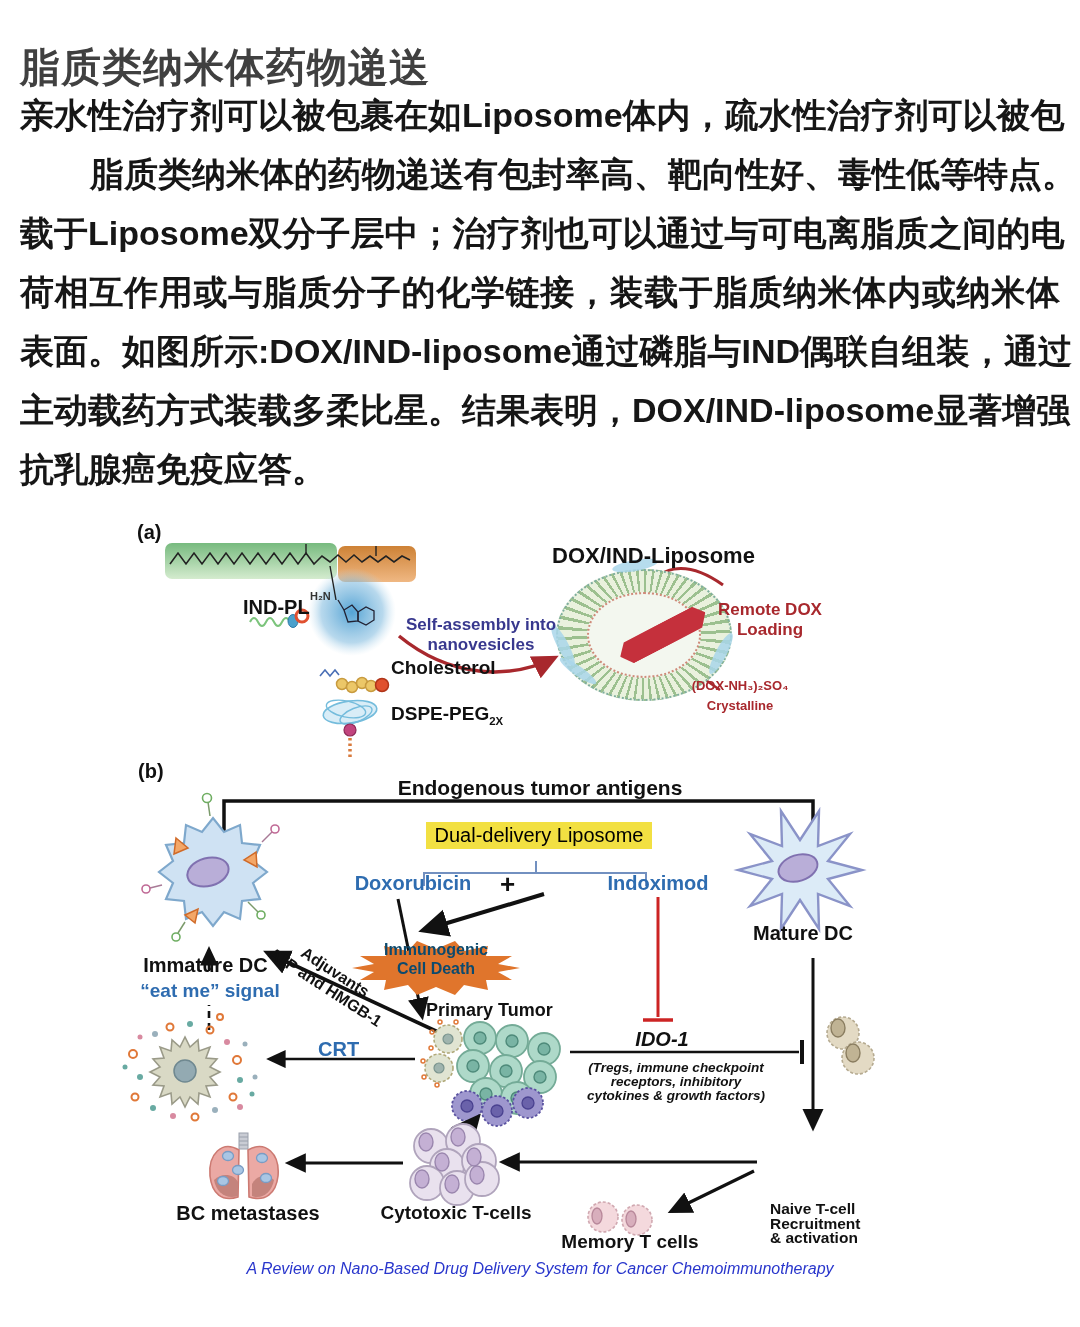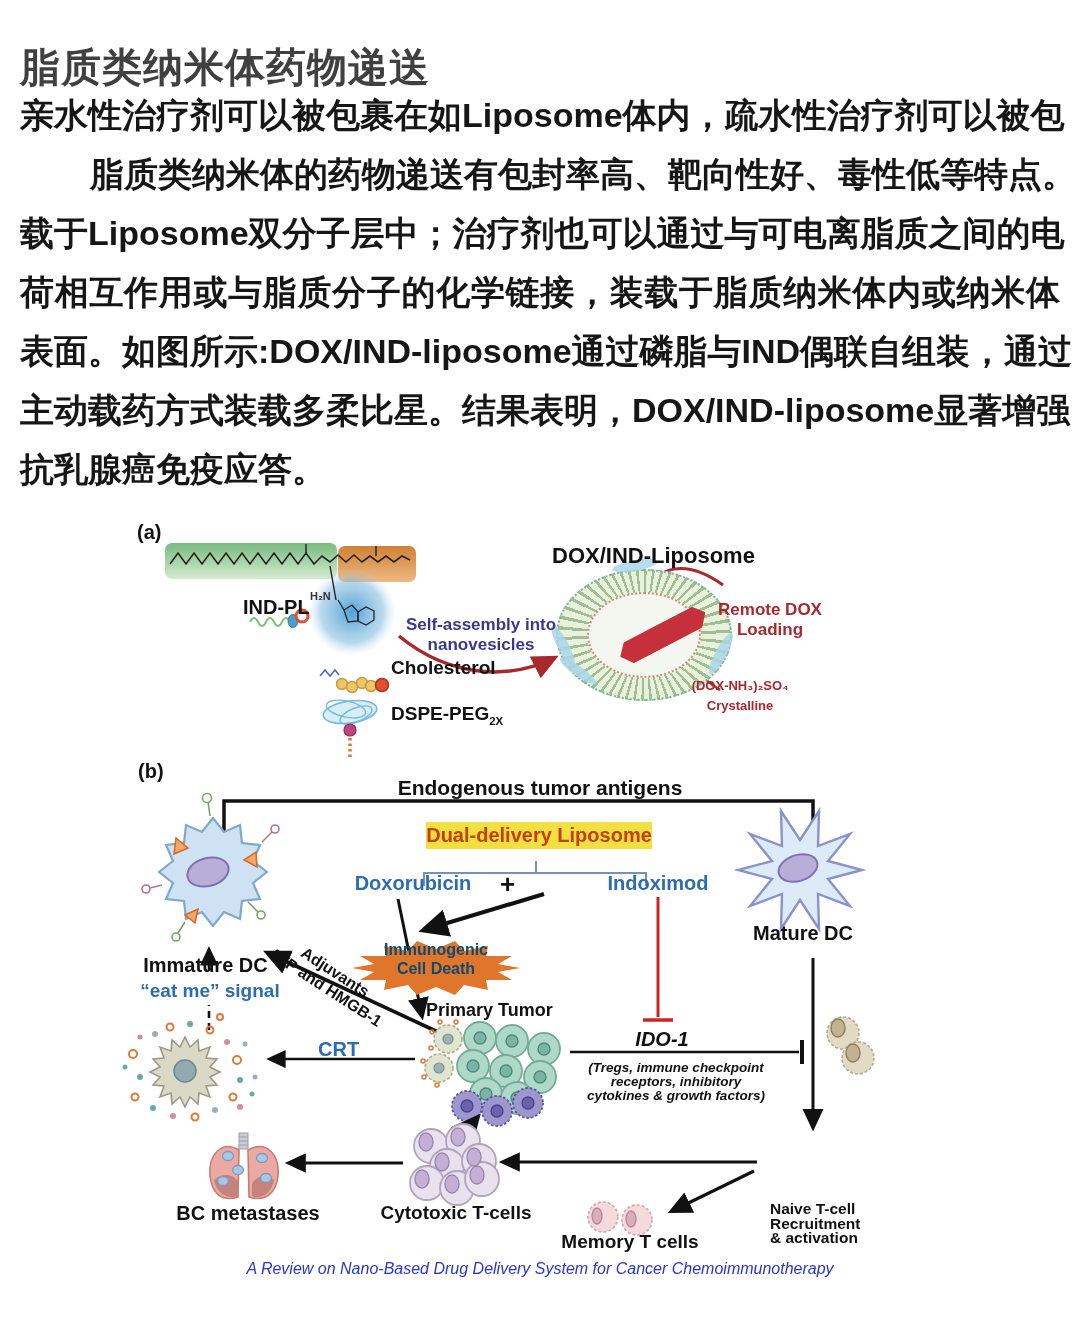--- a/index.html
+++ b/index.html
@@ -20,21 +20,21 @@
   .fig-svg{position:absolute;left:0;top:0;}
   
   .lipo{position:absolute;left:556px;top:569px;width:172px;height:128px;border-radius:50%;
         background:repeating-conic-gradient(#9cc08f 0deg 2.4deg,#e9f1dd 2.4deg 7.2deg);
         border:2px dotted #7fae9e;}
   .lipo-in{position:absolute;left:29px;top:21px;width:110px;height:82px;border-radius:50%;
         background:#f3f7ef;border:2px dotted #cf8a79;}
   .crystal{position:absolute;left:26px;top:29px;width:96px;height:24px;background:#c5303c;
         transform:rotate(-27deg);clip-path:polygon(0 50%,10% 4%,90% 0,100% 46%,90% 96%,10% 100%);}
   .cres{position:absolute;background:#a9d6ea;border-radius:50%;opacity:.85;}
-  .ylw{background:#f2e042;color:#c2410c;font-weight:bold;}
+  .ylw{background:#f2e042;color:#000000;font-weight:normal;}
   .caption{left:0;top:1260px;width:1080px;text-align:center;font-style:italic;
         font-size:16px;color:#2936cc;}
   sub{font-size:60%;}
 </style>
 </head>
 <body>
 
 <div class="page">
 
   <div class="abs title">脂质类纳米体药物递送</div>

